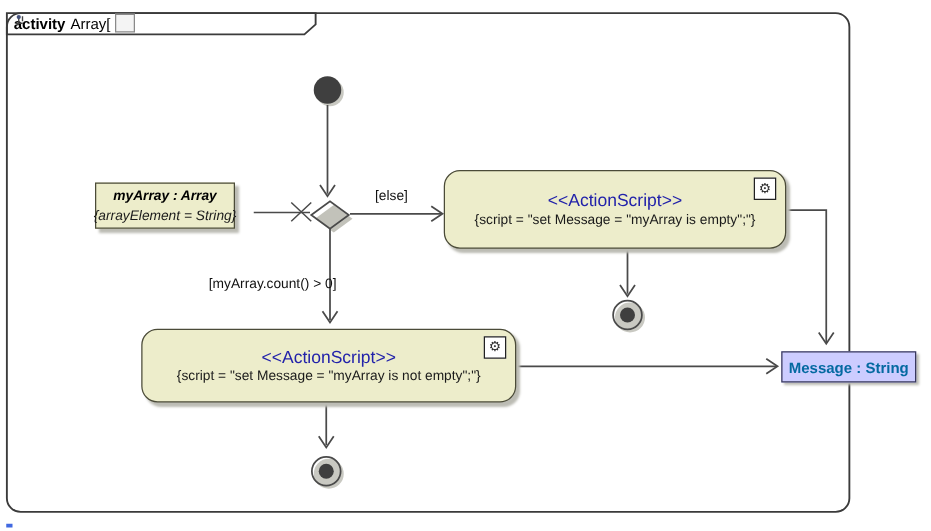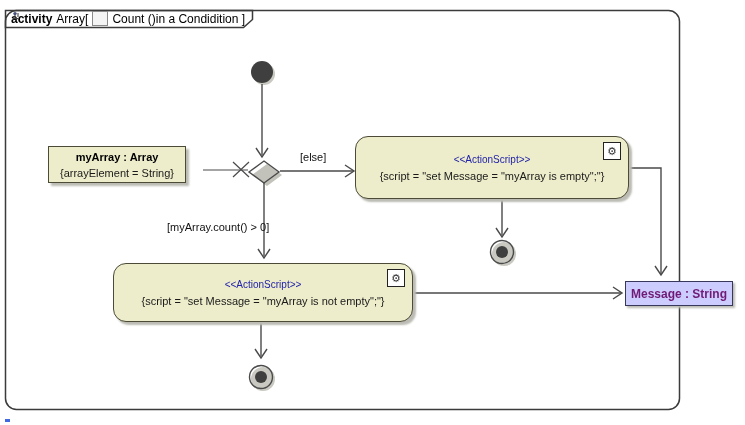--- a/index.html
+++ b/index.html
@@ -11,34 +11,34 @@
   .edge{stroke:var(--edge);stroke-width:1.4;fill:none;}
   .thin{stroke:var(--edge);stroke-width:1.2;fill:none;}
   .frame-line{stroke:var(--frame);stroke-width:1.5;fill:none;}
   .node{
     position:absolute;background:var(--node_fill);border:1.4px solid var(--node_border);
     box-shadow:3px 3px 2px var(--shadow);
     display:flex;flex-direction:column;align-items:center;justify-content:center;
     font-size:11px;line-height:16px;text-align:center;box-sizing:border-box;
   }
   .action{border-radius:13px;padding:2px 10px;}
-  .stereo{color:var(--stereo);font-size:10px;}
+  .stereo{color:var(--stereo);font-size:14px;}
   .bold{font-weight:bold;color:#000;}
   .script-line{font-size:11px;color:#1a1a1a;white-space:nowrap;text-align:center;}
   .gear{
     position:absolute;top:5px;right:7px;width:16px;height:16px;background:#fff;
     border:1.3px solid #222;display:flex;align-items:center;justify-content:center;
     font-size:11px;color:#333;line-height:16px;
   }
   .obj{box-shadow:3px 3px 2px var(--shadow);}
   #message-node{
     position:absolute;left:625px;top:281px;width:108px;height:25px;
     background:var(--obj_fill);border:1.5px solid var(--obj_border);
     box-sizing:border-box;display:flex;align-items:center;justify-content:center;
-    font-weight:bold;font-size:12px;color:#701a75;box-shadow:2px 2px 2px var(--shadow);
+    font-weight:bold;font-size:12px;color:#0369a1;box-shadow:2px 2px 2px var(--shadow);
   }
   .guard{position:absolute;font-size:11px;color:#111;white-space:nowrap;}
   #frame-tab-text{
     position:absolute;left:11px;top:11px;height:15px;display:flex;align-items:center;
     gap:4px;font-size:12px;color:#000;white-space:nowrap;
   }
   #frame-tab-text .kw{font-weight:bold;}
   .mini-icon{
     display:inline-flex;width:14px;height:13px;border:1px solid #8a8a8a;background:#f4f4f4;
     align-items:center;justify-content:center;
@@ -95,24 +95,23 @@
 
   <div id="frame-tab-text">
     <span class="kw">activity</span>
     <span>Array[</span>
     <span class="mini-icon">
       <svg width="10" height="10" viewBox="0 0 10 10">
         <circle cx="4" cy="2.6" r="1.7" fill="#44507a"></circle>
         <path d="M4,4 V7.4 M1.4,7.6 H7.2 M7,2 V6" stroke="#444" stroke-width="1.1" fill="none"></path>
       </svg>
     </span>
-    <span>Count ()in a Condidition ]</span>
   </div>
 
-  <div class="node obj" style="left:48px;top:146px;width:138px;height:37px;">
+  <div class="node obj" style="left:76px;top:146px;width:112px;height:37px;font-style:italic;">
     <div class="bold">myArray : Array</div>
     <div class="script-line">{arrayElement = String}</div>
   </div>
 
   <div class="node action" style="left:355px;top:136px;width:274px;height:63px;">
     <div class="gear">⚙</div>
     <div class="stereo">&lt;&lt;ActionScript&gt;&gt;</div>
     <div class="script-line">{script = "set Message = "myArray is empty";"}</div>
   </div>
 

